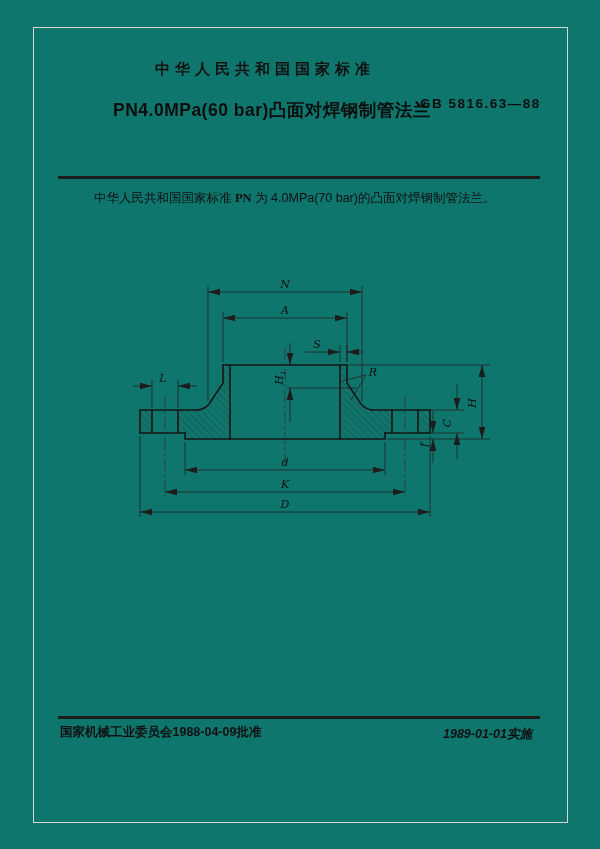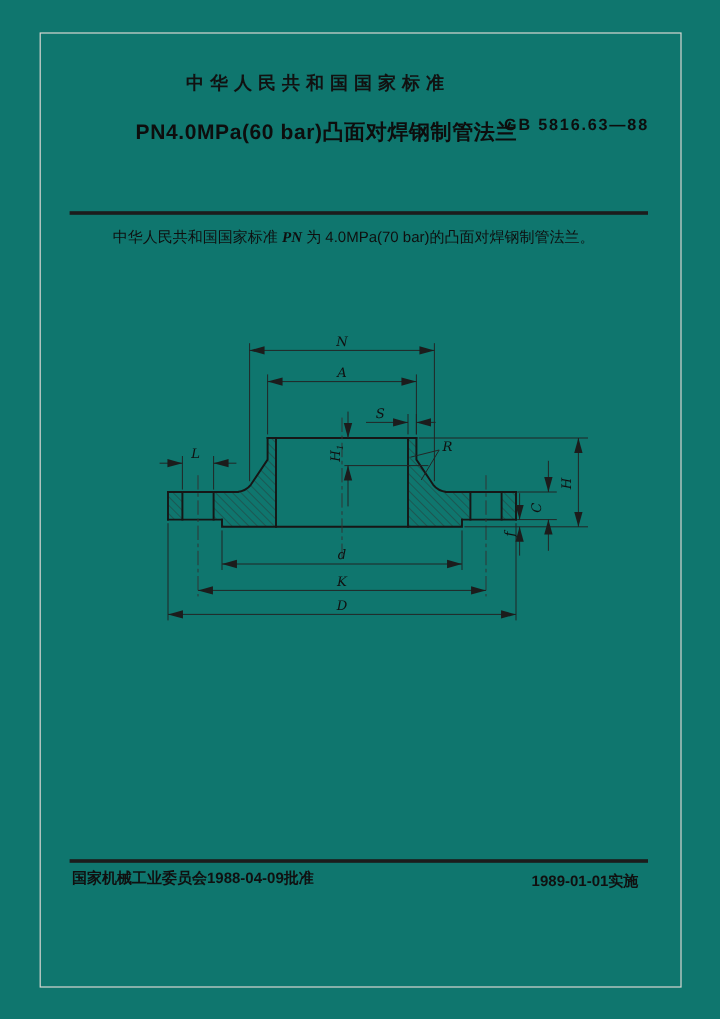--- a/index.html
+++ b/index.html
@@ -15,25 +15,25 @@
           letter-spacing:1.5px;color:#0d0d0d;}
   .title-en{position:absolute;left:110px;top:132px;width:300px;text-align:center;
             font-family:"Liberation Serif",serif;font-weight:bold;font-size:11.5px;
             line-height:18px;color:#141414;letter-spacing:0.3px;}
   .rule{position:absolute;left:58px;width:482px;height:3px;background:#1c1c1c;}
   .rule-top{top:176px;}
   .rule-bottom{top:716px;}
   .scope{position:absolute;left:70px;top:190px;width:470px;font-size:12.5px;
          line-height:17px;color:#0f0f0f;}
   .scope .indent{display:inline-block;width:24px;}
-  .pn{font-family:"Liberation Serif",serif;font-style:italic;font-weight:bold;}
+  .pn{font-family:"Liberation Serif",serif;font-weight:bold;}
   .clause{position:absolute;left:70px;top:207px;width:470px;font-size:12.5px;color:#0f0f0f;}
   .clause .no{margin-right:10px;}
   .footer-left{position:absolute;left:60px;top:724px;font-size:12.5px;font-weight:bold;color:#101010;}
-  .footer-right{position:absolute;left:443px;top:726px;font-size:12.5px;font-weight:bold;color:#101010;}
+  .footer-right{position:absolute;left:443px;top:726px;font-size:12.5px;font-weight:bold;color:#101010;font-style:italic;}
   svg text{font-family:"DejaVu Serif","Liberation Serif",serif;font-style:italic;
            font-size:11px;fill:#101010;}
   svg .sub{font-size:7px;}
   .outline{stroke:#161616;stroke-width:1.6;fill:none;stroke-linecap:square;}
   .thin{stroke:#222;stroke-width:0.8;fill:none;}
   .cline{stroke:#333;stroke-width:0.8;fill:none;stroke-dasharray:12 3 3 3;}
   .hatched{fill:url(#hatch);stroke:none;}
 </style>
 </head>
 <body>

